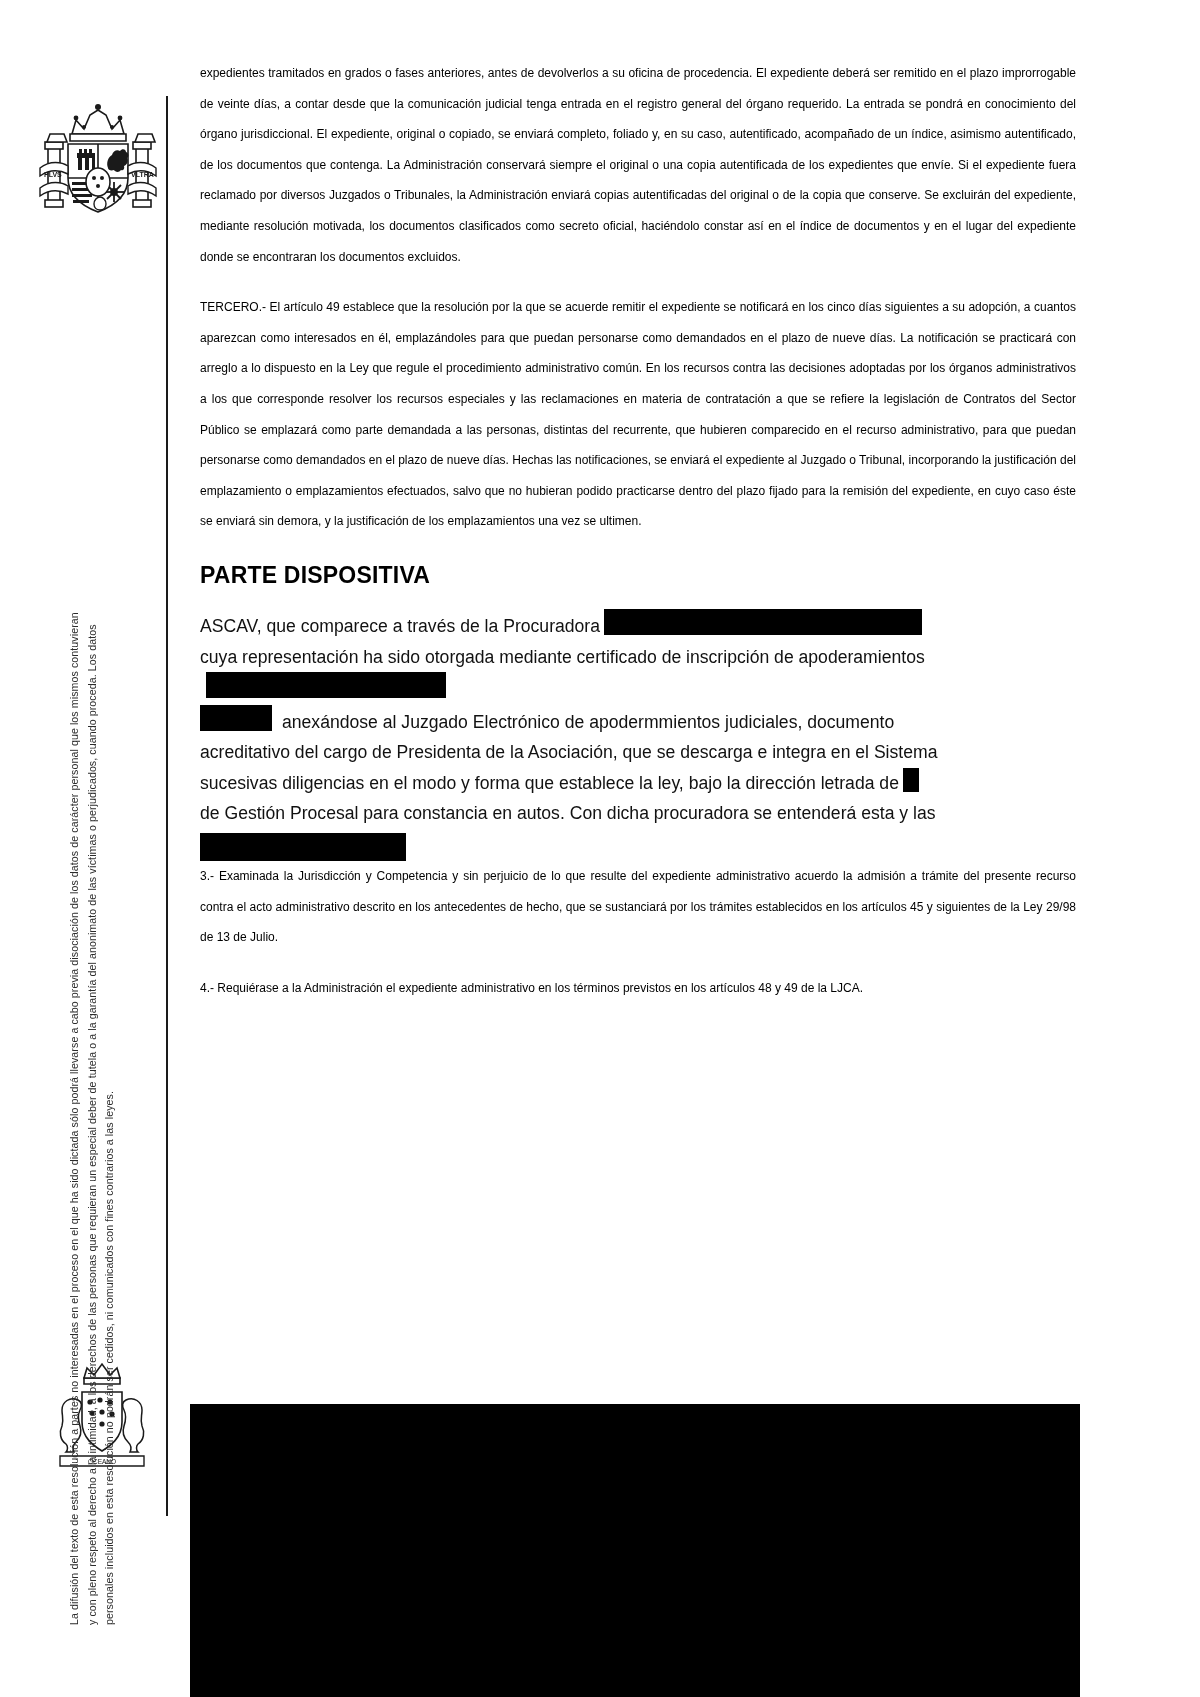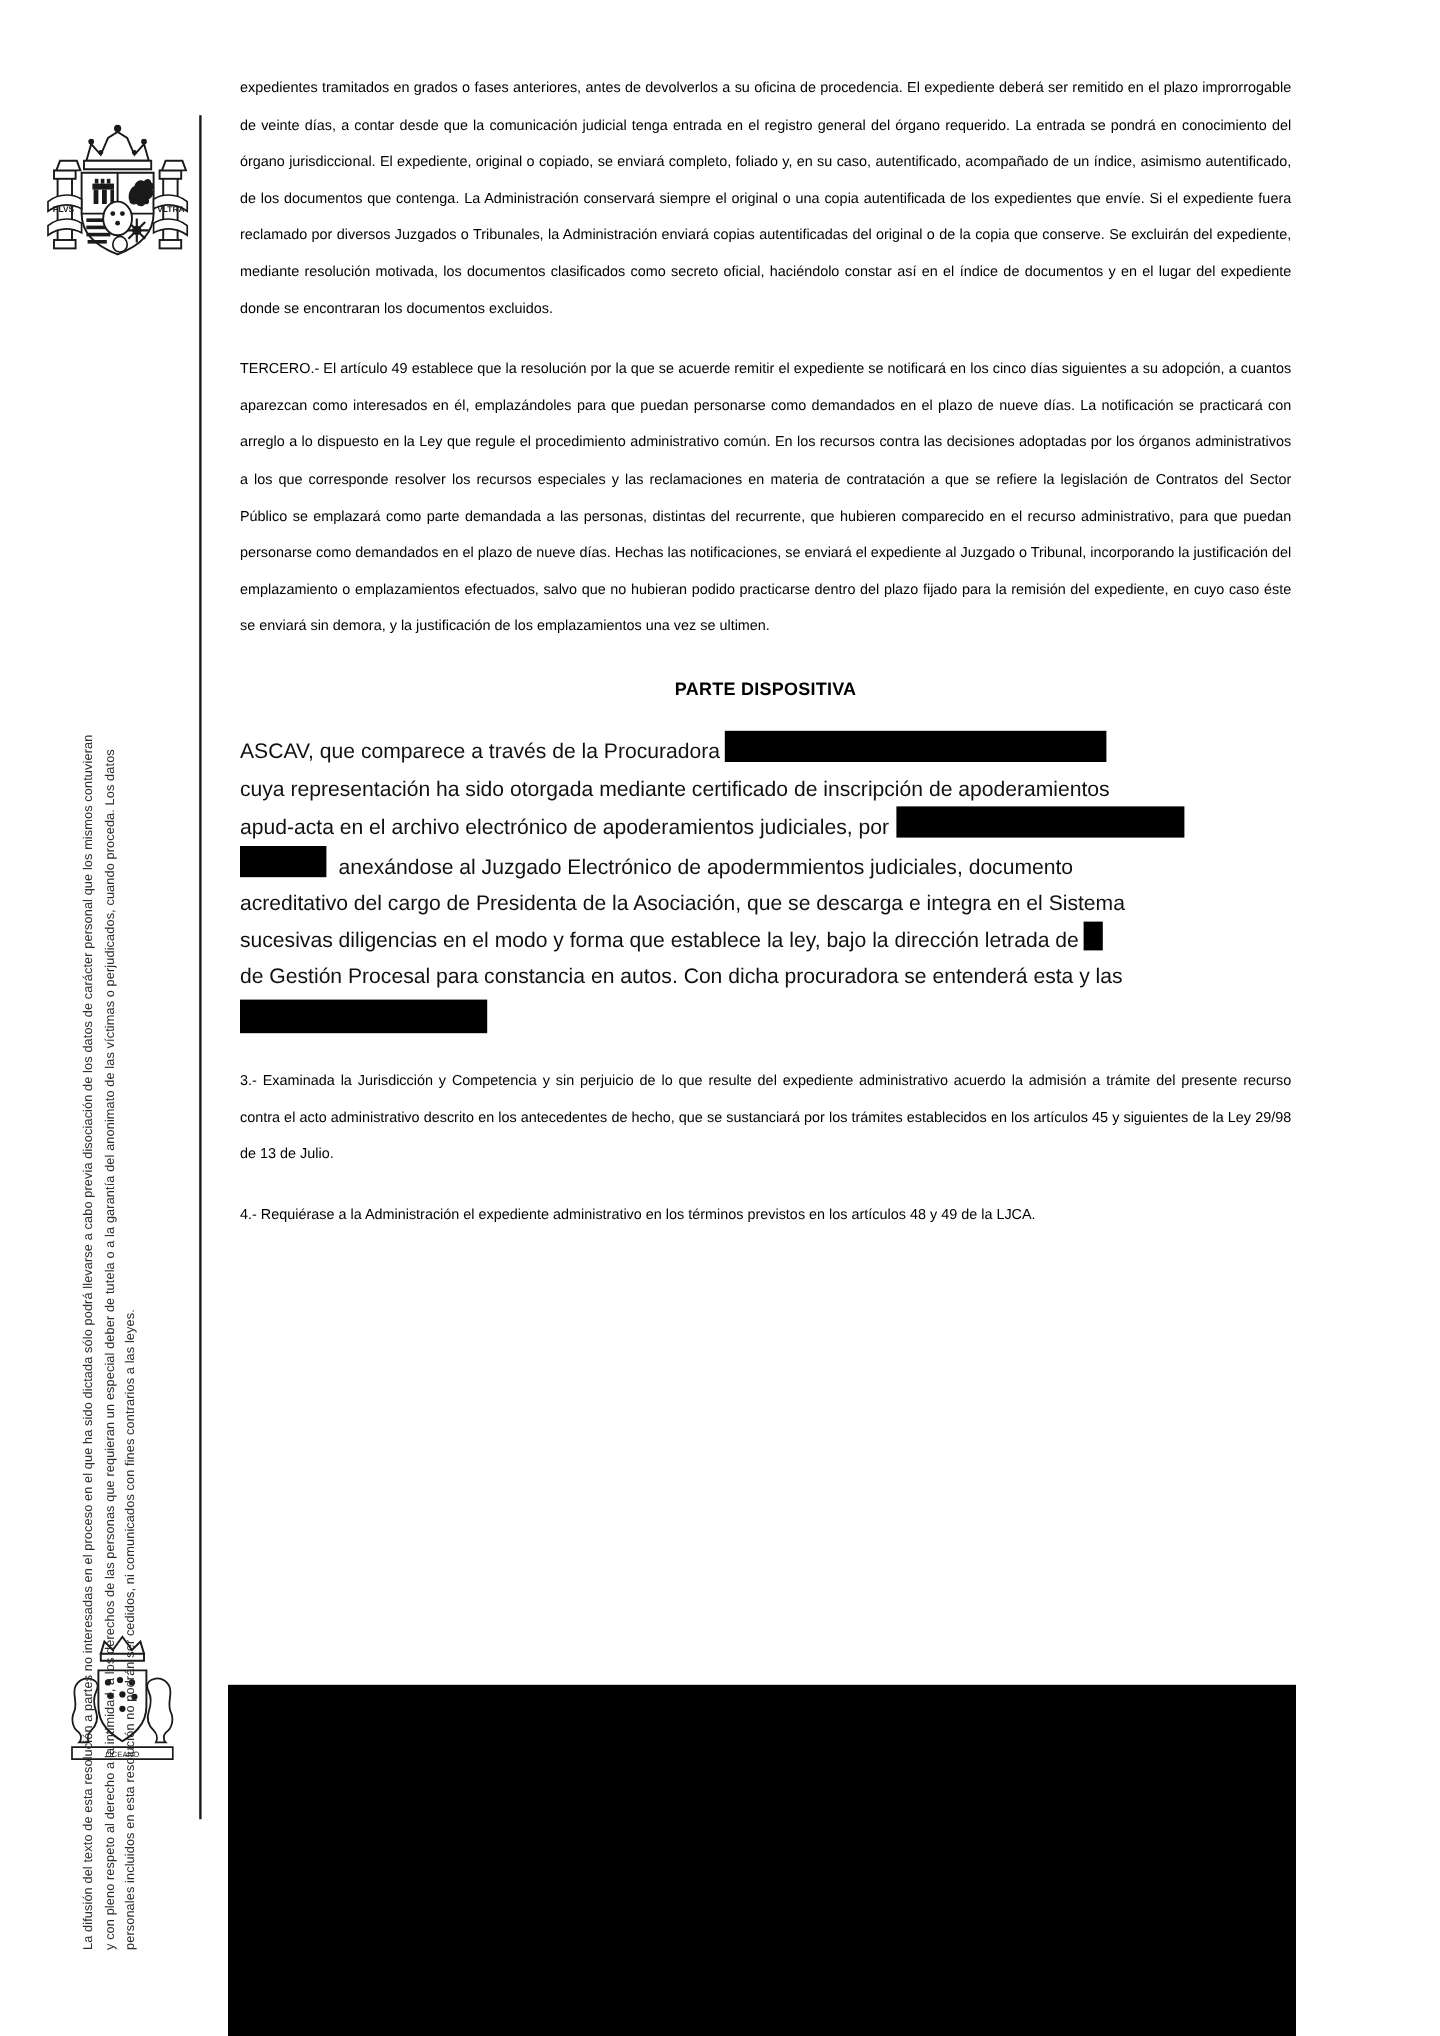--- a/index.html
+++ b/index.html
@@ -95,24 +95,24 @@
     line-height: 30.6px;
     text-align: justify;
     text-justify: inter-word;
     color: #000000;
   }
 
   .bold { font-weight: normal; }
 
   h2.section-heading {
     margin: 26px 0 22px 0;
-    font-size: 15px;
+    font-size: 23px;
     line-height: 24px;
     font-weight: bold;
-    text-align: center;
+    text-align: left;
     letter-spacing: 0.2px;
   }
 
   
   .redaction {
     display: inline-block;
     background: #000000;
     vertical-align: -3px;
     height: 22px;
   }
@@ -270,29 +270,29 @@
     <p class="para">expedientes tramitados en grados o fases anteriores, antes de devolverlos a su oficina de procedencia. El expediente deberá ser remitido en el plazo improrrogable de veinte días, a contar desde que la comunicación judicial tenga entrada en el registro general del órgano requerido. La entrada se pondrá en conocimiento del órgano jurisdiccional. El expediente, original o copiado, se enviará completo, foliado y, en su caso, autentificado, acompañado de un índice, asimismo autentificado, de los documentos que contenga. La Administración conservará siempre el original o una copia autentificada de los expedientes que envíe. Si el expediente fuera reclamado por diversos Juzgados o Tribunales, la Administración enviará copias autentificadas del original o de la copia que conserve. Se excluirán del expediente, mediante resolución motivada, los documentos clasificados como secreto oficial, haciéndolo constar así en el índice de documentos y en el lugar del expediente donde se encontraran los documentos excluidos.</p>
 
     <p class="para"><span class="bold">TERCERO.-</span><span> El artículo 49 establece que la resolución por la que se acuerde remitir el expediente se notificará en los cinco días siguientes a su adopción, a cuantos aparezcan como interesados en él, emplazándoles para que puedan personarse como demandados en el plazo de nueve días. La notificación se practicará con arreglo a lo dispuesto en la Ley que regule el procedimiento administrativo común. En los recursos contra las decisiones adoptadas por los órganos administrativos a los que corresponde resolver los recursos especiales y las reclamaciones en materia de contratación a que se refiere la legislación de Contratos del Sector Público se emplazará como parte demandada a las personas, distintas del recurrente, que hubieren comparecido en el recurso administrativo, para que puedan personarse como demandados en el plazo de nueve días. Hechas las notificaciones, se enviará el expediente al Juzgado o Tribunal, incorporando la justificación del emplazamiento o emplazamientos efectuados, salvo que no hubieran podido practicarse dentro del plazo fijado para la remisión del expediente, en cuyo caso éste se enviará sin demora, y la justificación de los emplazamientos una vez se ultimen.</span></p>
 
     <h2 class="section-heading">PARTE DISPOSITIVA</h2>
 
 
     <div class="lines">
       <span class="ln"><span>ASCAV, que comparece a través de la Procuradora</span><span class="redaction rd-proc"></span></span>
       <span class="ln">cuya representación ha sido otorgada mediante certificado de inscripción de apoderamientos</span>
-      <span class="ln"><span>apud-acta en el archivo electrónico de apoderamientos judiciales, por</span><span class="redaction rd-apud"></span></span>
+      <span class="ln"><span class="redaction rd-apud"></span></span>
       <span class="ln"><span class="redaction rd-anex"></span><span>anexándose al Juzgado Electrónico de apodermmientos judiciales, documento</span></span>
       <span class="ln">acreditativo del cargo de Presidenta de la Asociación, que se descarga e integra en el Sistema</span>
       <span class="ln"><span>sucesivas diligencias en el modo y forma que establece la ley, bajo la dirección letrada de</span><span class="redaction rd-letrada"></span></span>
       <span class="ln">de Gestión Procesal para constancia en autos. Con dicha procuradora se entenderá esta y las</span>
       <span class="redaction-block rd-letrada2"></span>
     </div>
 
-    <p class="para" style="margin-top:24px">3.- Examinada la Jurisdicción y Competencia y sin perjuicio de lo que resulte del expediente administrativo acuerdo la admisión a trámite del presente recurso contra el acto administrativo descrito en los antecedentes de hecho, que se sustanciará por los trámites establecidos en los artículos 45 y siguientes de la Ley 29/98 de 13 de Julio.</p>
+    <p class="para" style="">3.- Examinada la Jurisdicción y Competencia y sin perjuicio de lo que resulte del expediente administrativo acuerdo la admisión a trámite del presente recurso contra el acto administrativo descrito en los antecedentes de hecho, que se sustanciará por los trámites establecidos en los artículos 45 y siguientes de la Ley 29/98 de 13 de Julio.</p>
 
     <p class="para">4.- Requiérase a la Administración el expediente administrativo en los términos previstos en los artículos 48 y 49 de la LJCA.</p>
 
   </div>
 
   <div class="rd-bottom"></div>
 
 </div>
 
 </body></html>

